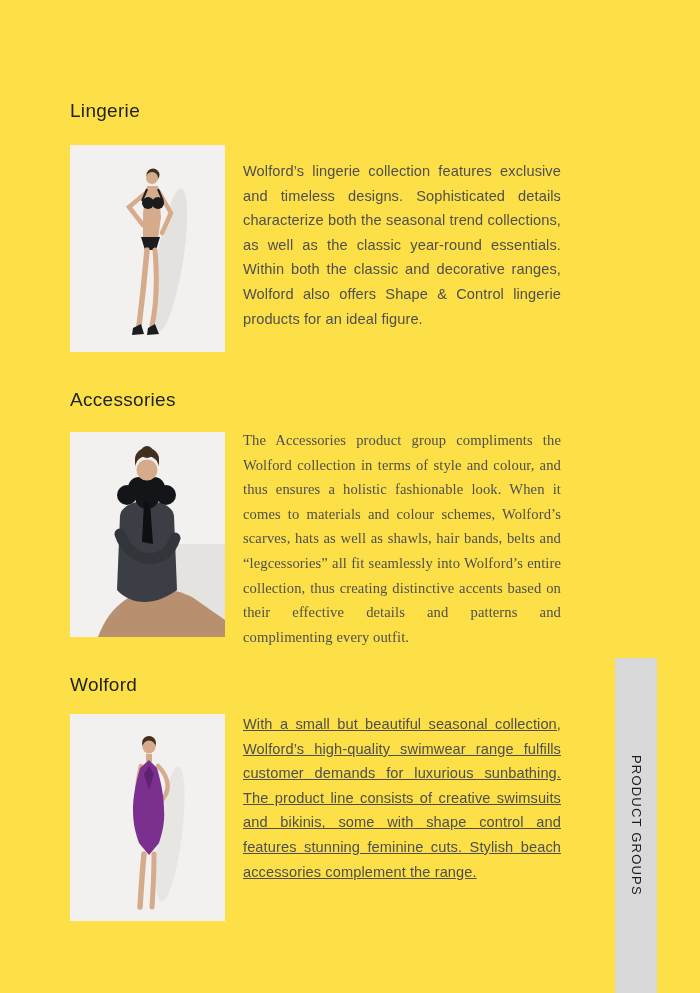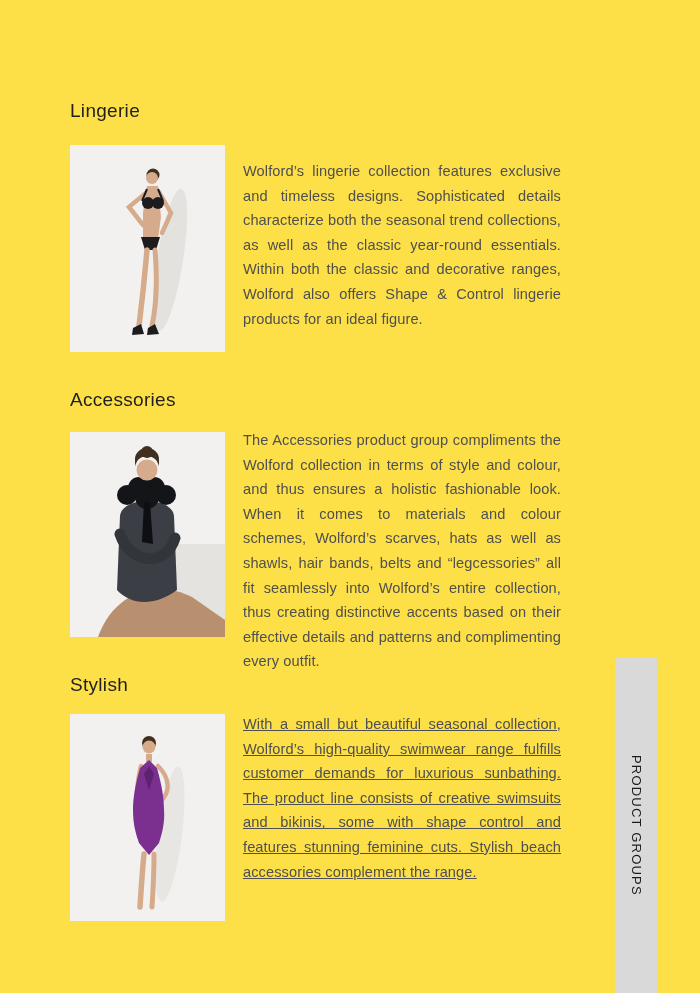--- a/index.html
+++ b/index.html
@@ -18,21 +18,21 @@
   .para {
     position:absolute; left:243px; width:318px;
     font-size:14.6px; line-height:24.6px; text-align:justify;
     color:#4f4f4f; letter-spacing:.1px;
   }
   #heading-1 { top:100px; }
   #photo-1   { top:145px; height:207px; }
   #para-1    { top:129px;margin-top:30px; }
   #heading-2 { top:389px;text-align:right; }
   #photo-2   { top:432px; height:205px; }
-  #para-2    { top:428px; }
+  #para-2    { top:428px;font-family:Liberation Serif, serif; }
   #heading-3 { top:674px; }
   #photo-3   { top:714px; height:207px; }
   #para-3    { top:712px;text-decoration:underline; }
   .side-tab {
     position:absolute; left:615px; top:658px; width:42px; height:335px;
     background:#d9d9d9; display:flex; align-items:center; justify-content:center;
   }
   .side-tab .vtext {
     writing-mode:vertical-rl; white-space:nowrap;
     font-size:13px; letter-spacing:1.2px; color:#1c1c1c; font-weight:400;
@@ -99,21 +99,21 @@
 
       <circle cx="77" cy="20" r="6" fill="#42301f"></circle>
       <path d="M65,36 A12,12 0 0 1 89,36 L89,27 A12,11 0 0 0 65,27 Z" fill="#42301f"></path>
       <circle cx="77" cy="38" r="10.5" fill="#d6ab8c"></circle>
       <path d="M66,33 A11,11 0 0 1 88,33 L88,29 A11,10 0 0 0 66,29 Z" fill="#42301f"></path>
     </svg>
   </div>
 
   <div id="para-2" class="para">The Accessories product group compliments the Wolford collection in terms of style and colour, and thus ensures a holistic fashionable look. When it comes to materials and colour schemes, Wolford’s scarves, hats as well as shawls, hair bands, belts and “legcessories” all fit seamlessly into Wolford’s entire collection, thus creating distinctive accents based on their effective details and patterns and complimenting every outfit.</div>
 
-  <div id="heading-3" class="heading">Stylish</div>
+  <div id="heading-3" class="heading">Wolford</div>
 
   <div id="photo-3" class="photo">
     <svg width="155" height="207" viewBox="0 0 155 207">
       <rect x="0" y="0" width="155" height="207" fill="#f2f1ef"></rect>
       <ellipse cx="100" cy="120" rx="12" ry="68" transform="rotate(7 100 120)" opacity="0.4" fill="#d8d6d2"></ellipse>
 
       <circle cx="79" cy="29" r="7" fill="#42301f"></circle>
       <circle cx="79" cy="33" r="6.5" fill="#d6ab8c"></circle>
       <rect x="76" y="40" width="6" height="8" fill="#d6ab8c"></rect>
 

